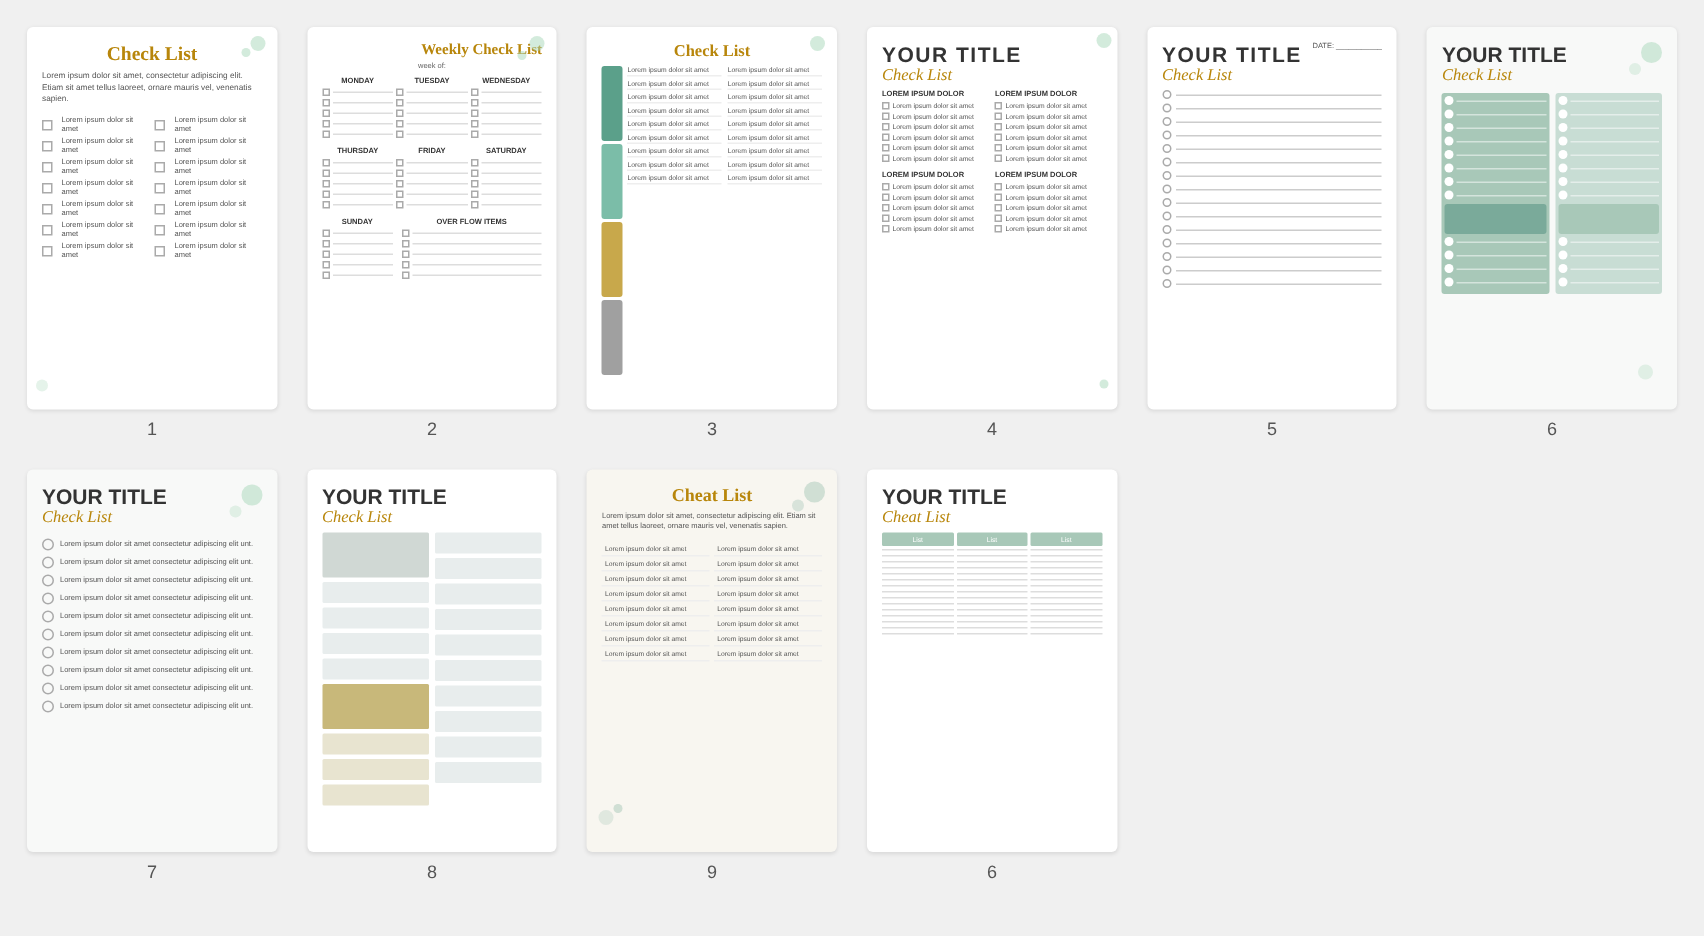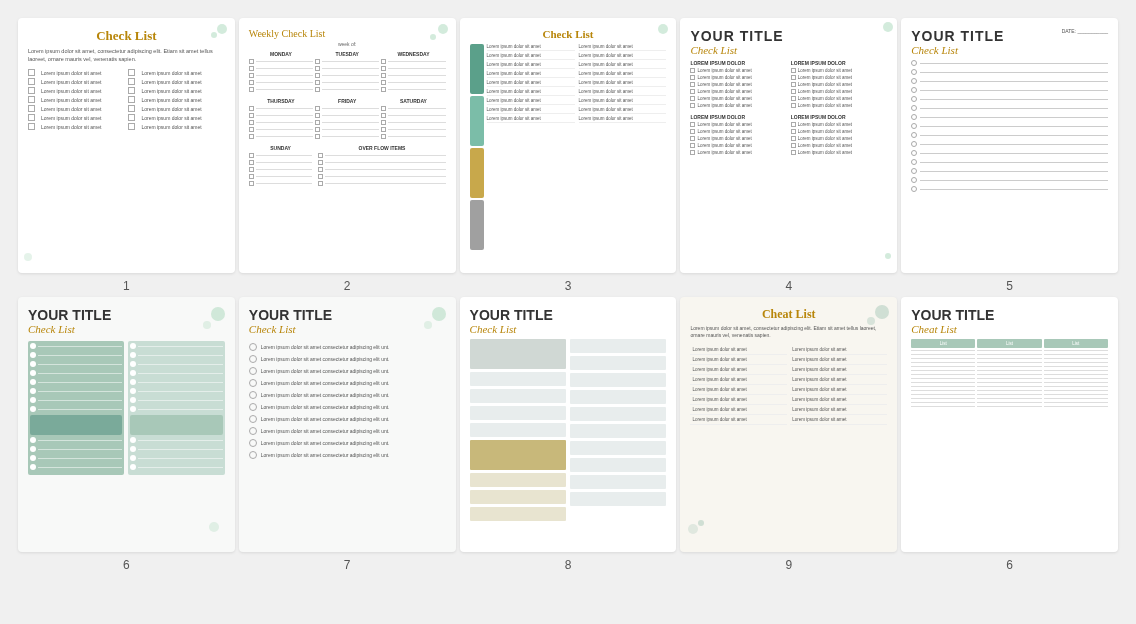--- a/index.html
+++ b/index.html
@@ -5,22 +5,22 @@
     * { box-sizing: border-box; margin: 0; padding: 0; }
     body {
       background: #f0f0f0;
       font-family: Arial, sans-serif;
       padding: 10px;
       width: 1136px;
       min-height: 624px;
     }
     .grid {
       display: grid;
-      grid-template-columns: repeat(5, 1fr);
-      gap: 4px;
+      grid-template-columns: repeat(6, 1fr);
+      gap: 20px;
       padding: 8px;
     }
     .card {
       background: white;
       border-radius: 4px;
       padding: 10px;
       position: relative;
       min-height: 260px;
       box-shadow: 0 1px 3px rgba(0,0,0,0.1);
     }
@@ -64,25 +64,25 @@
     }
     .card1-columns {
       display: flex;
       gap: 4px;
     }
     .card1-col {
       flex: 1;
     }
     
     .card2-title {
-      text-align: left;
+      text-align: right;
       font-family: Georgia, serif;
       color: #b8860b;
       font-size: 10px;
-      font-weight: normal;
+      font-weight: bold;
       margin-bottom: 2px;
     }
     .card2-week {
       font-size: 5px;
       text-align: center;
       margin-bottom: 4px;
       color: #666;
     }
     .card2-grid {
       display: grid;

